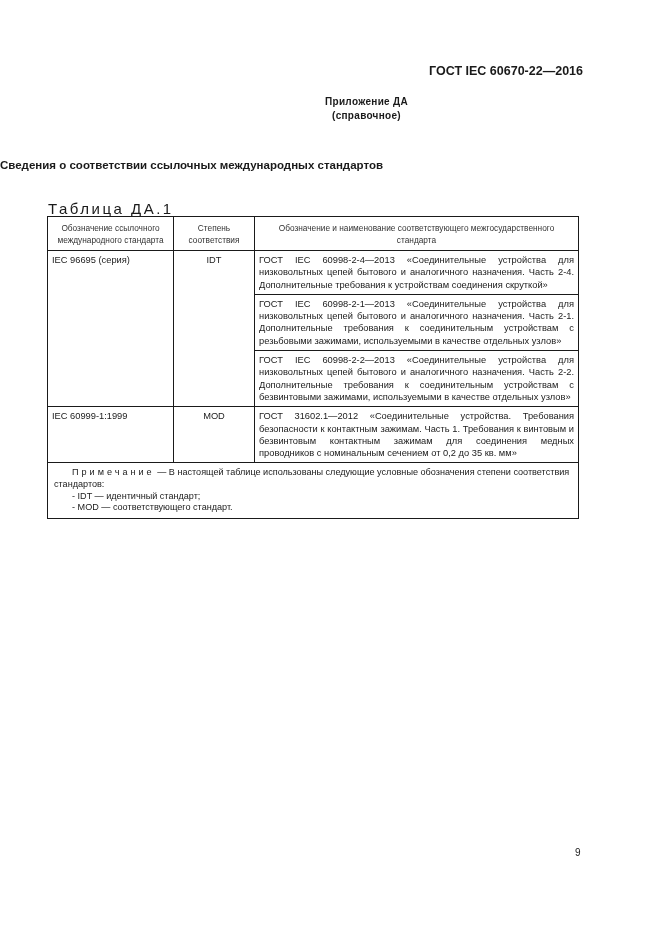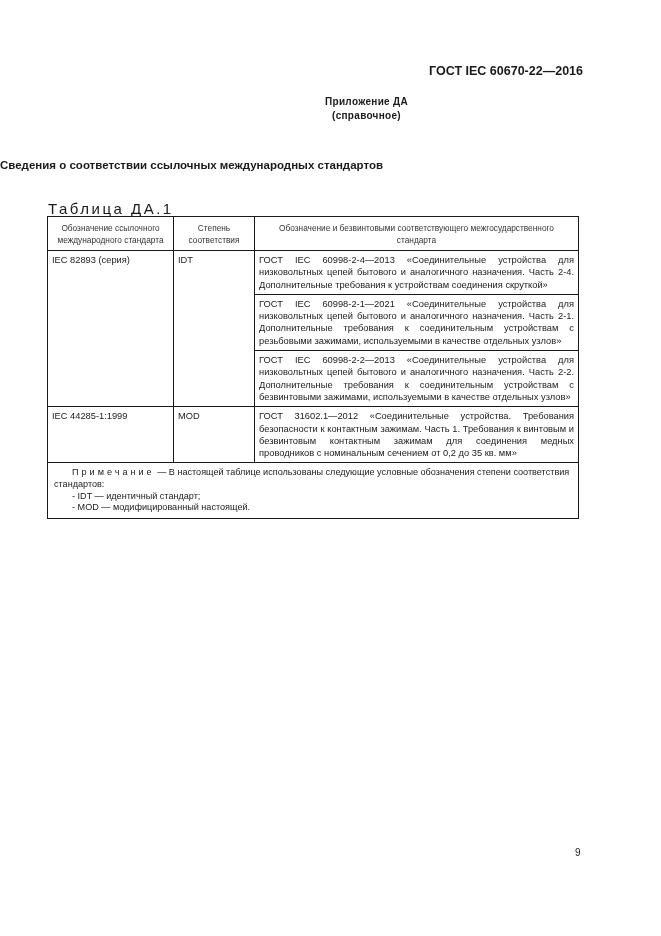--- a/index.html
+++ b/index.html
@@ -11,21 +11,21 @@
   .title { position:absolute; top:157px; left:0; width:661px; text-align:left;
            font-weight:bold; font-size:11.5px; line-height:16px; }
   .table-caption { position:absolute; top:200px; left:48px; font-size:15px; letter-spacing:2.5px; }
   table.main { position:absolute; top:216px; left:47px; width:532px; border-collapse:collapse;
                font-size:9.3px; line-height:12.3px; }
   table.main td, table.main th { border:1.2px solid #1a1a1a; vertical-align:top; padding:3px 4px; }
   table.main th { font-weight:normal; text-align:center; font-size:8.3px; color:#333; line-height:12px;
                   padding:4px 4px 4px 4px; height:25px; vertical-align:middle; }
   .col1 { width:117px; }
   .col2 { width:72px;margin-top:16px; }
-  td.center { }
+  td.center { text-align:center; }
   td.just { text-align:justify; text-align-last:left;margin-top:41px; }
   .note-cell { padding:4px 6px 4px 6px !important; font-size:9.1px; line-height:11.6px; }
   .note-lead { letter-spacing:3px; }
   .note-indent { padding-left:18px; }
   .page-num { position:absolute; top:847px; left:575px; font-size:10px; }
 </style>
 </head>
 <body>
 
 <div class="doc-code">ГОСТ IEC 60670-22—2016</div>
@@ -39,43 +39,43 @@
   <div>Сведения о соответствии ссылочных международных стандартов</div>
 </div>
 
 <div class="table-caption">Таблица ДА.1</div>
 
 <table class="main">
   <tbody>
       <tr>
     <th class="col1">Обозначение ссылочного международного стандарта</th>
     <th class="col2">Степень соответствия</th>
-    <th>Обозначение и безвинтовыми соответствующего межгосударственного стандарта</th>
+    <th>Обозначение и наименование соответствующего межгосударственного стандарта</th>
   </tr>
   <tr>
-    <td rowspan="3">IEC 82893 (серия)</td>
+    <td rowspan="3">IEC 96695 (серия)</td>
     <td rowspan="3" class="center">IDT</td>
     <td class="just">ГОСТ IEC 60998-2-4—2013 «Соединительные устройства для низковольтных цепей бытового и аналогичного назначения. Часть 2-4. Дополнительные требования к устройствам соединения скруткой»</td>
   </tr>
   <tr>
-    <td class="just">ГОСТ IEC 60998-2-1—2021 «Соединительные устройства для низковольтных цепей бытового и аналогичного назначения. Часть 2-1. Дополнительные требования к соединительным устройствам с резьбовыми зажимами, используемыми в качестве отдельных узлов»</td>
+    <td class="just">ГОСТ IEC 60998-2-1—2013 «Соединительные устройства для низковольтных цепей бытового и аналогичного назначения. Часть 2-1. Дополнительные требования к соединительным устройствам с резьбовыми зажимами, используемыми в качестве отдельных узлов»</td>
   </tr>
   <tr>
     <td class="just">ГОСТ IEC 60998-2-2—2013 «Соединительные устройства для низковольтных цепей бытового и аналогичного назначения. Часть 2-2. Дополнительные требования к соединительным устройствам с безвинтовыми зажимами, используемыми в качестве отдельных узлов»</td>
   </tr>
   <tr>
-    <td>IEC 44285-1:1999</td>
+    <td>IEC 60999-1:1999</td>
     <td class="center">MOD</td>
     <td class="just">ГОСТ 31602.1—2012 «Соединительные устройства. Требования безопасности к контактным зажимам. Часть 1. Требования к винтовым и безвинтовым контактным зажимам для соединения медных проводников с номинальным сечением от 0,2 до 35 кв. мм»</td>
   </tr>
   <tr>
     <td colspan="3" class="note-cell">
       <div class="note-indent" style="padding-left:0;text-indent:18px;">
         <span class="note-lead">Примечание</span><span> — В настоящей таблице использованы следующие условные обозначения степени соответствия стандартов:</span>
       </div>
       <div class="note-indent">- IDT — идентичный стандарт;</div>
-      <div class="note-indent">- MOD — модифицированный настоящей.</div>
+      <div class="note-indent">- MOD — соответствующего стандарт.</div>
     </td>
   </tr>
 </tbody>
   </table>
 
 <div class="page-num">9</div>
 
 </body></html>

